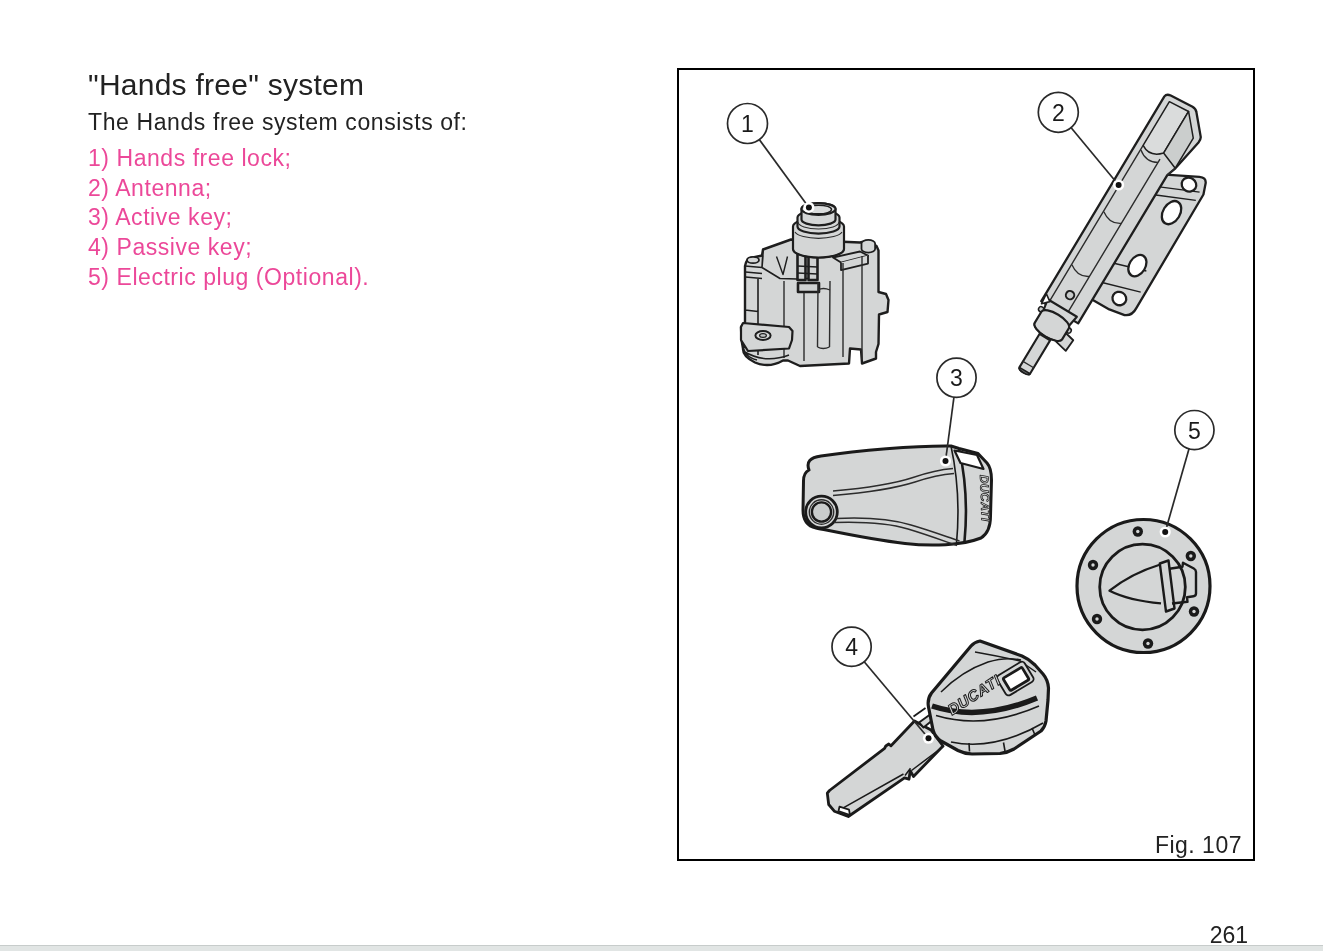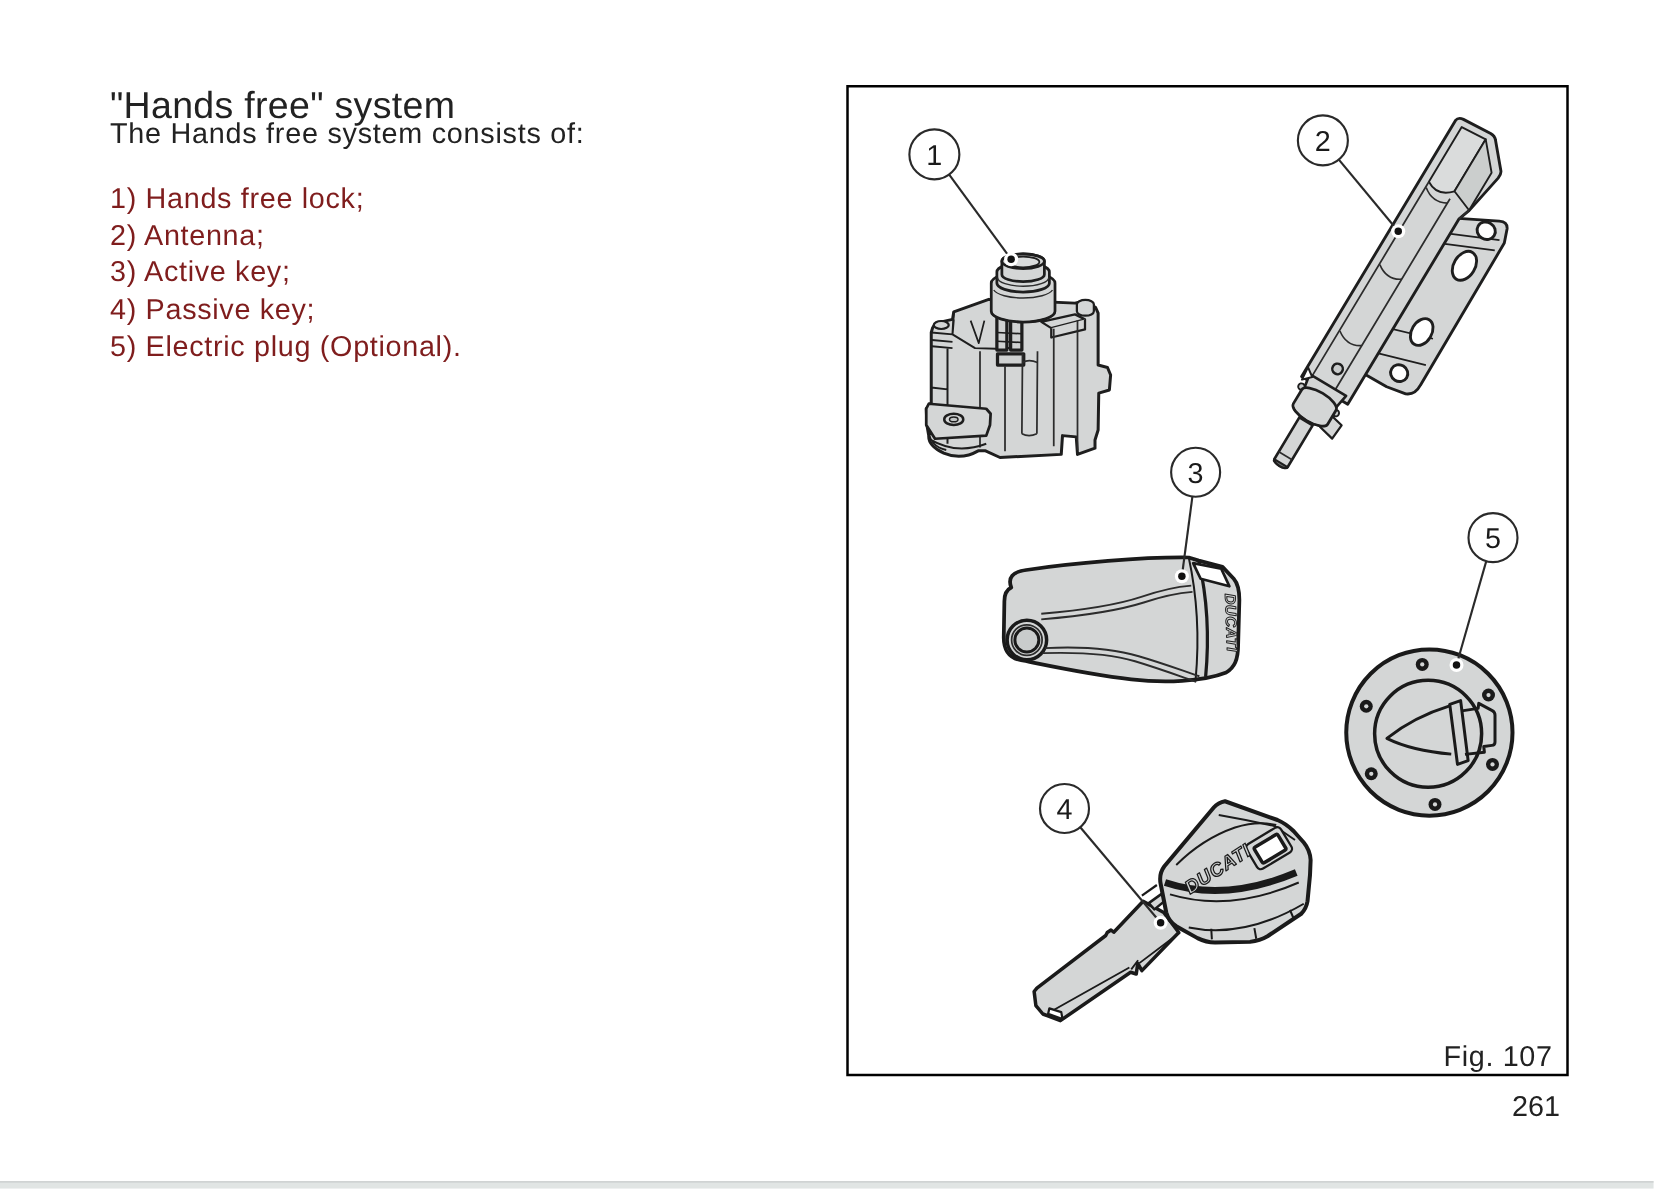--- a/index.html
+++ b/index.html
@@ -1,24 +1,24 @@
 <!DOCTYPE html>
 <html><head>
 <meta charset="utf-8">
 <style>
   html,body{margin:0;padding:0;}
   body{width:1323px;height:951px;background:#ffffff;position:relative;overflow:hidden;
        font-family:"Liberation Sans", sans-serif;color:#1a1a1a;}
   .abs{position:absolute;}
   #title{left:88px;top:69.7px;font-size:30px;line-height:30px;letter-spacing:0.25px;color:#222;}
-  #intro{left:88px;top:95px;font-size:23px;line-height:23px;color:#222;letter-spacing:0.6px;}
-  #list{left:88px;top:143.9px;font-size:23px;line-height:29.8px;color:#7f1d1d;letter-spacing:0.55px;}
+  #intro{left:88px;top:111px;font-size:23px;line-height:23px;color:#222;letter-spacing:0.6px;}
+  #list{left:88px;top:143.9px;font-size:23px;line-height:29.8px;color:#ec4899;letter-spacing:0.55px;}
   #figbox{left:677px;top:68px;width:574px;height:789px;border:2px solid #000;}
   #figcap{top:833.6px;right:81px;font-size:23px;line-height:23px;color:#222;letter-spacing:0.5px;}
-  #pageno{top:874px;right:75px;font-size:23px;line-height:23px;color:#222;}
+  #pageno{top:924px;right:75px;font-size:23px;line-height:23px;color:#222;}
   #bottombar{left:0;top:945px;width:1323px;height:6px;background:#e1e5e4;border-top:1px solid #c7cccb;box-sizing:border-box;}
   #art{left:0;top:0;}
 </style>
 </head>
 <body>
 <div class="abs" id="title">"Hands free" system</div>
 <div class="abs" id="intro">The Hands free system consists of:</div>
 <div class="abs" id="list">1) Hands free lock;<br>2) Antenna;<br>3) Active key;<br>4) Passive key;<br>5) Electric plug (Optional).</div>
 <div class="abs" id="figbox"></div>
 <div class="abs" id="figcap">Fig. 107</div>

